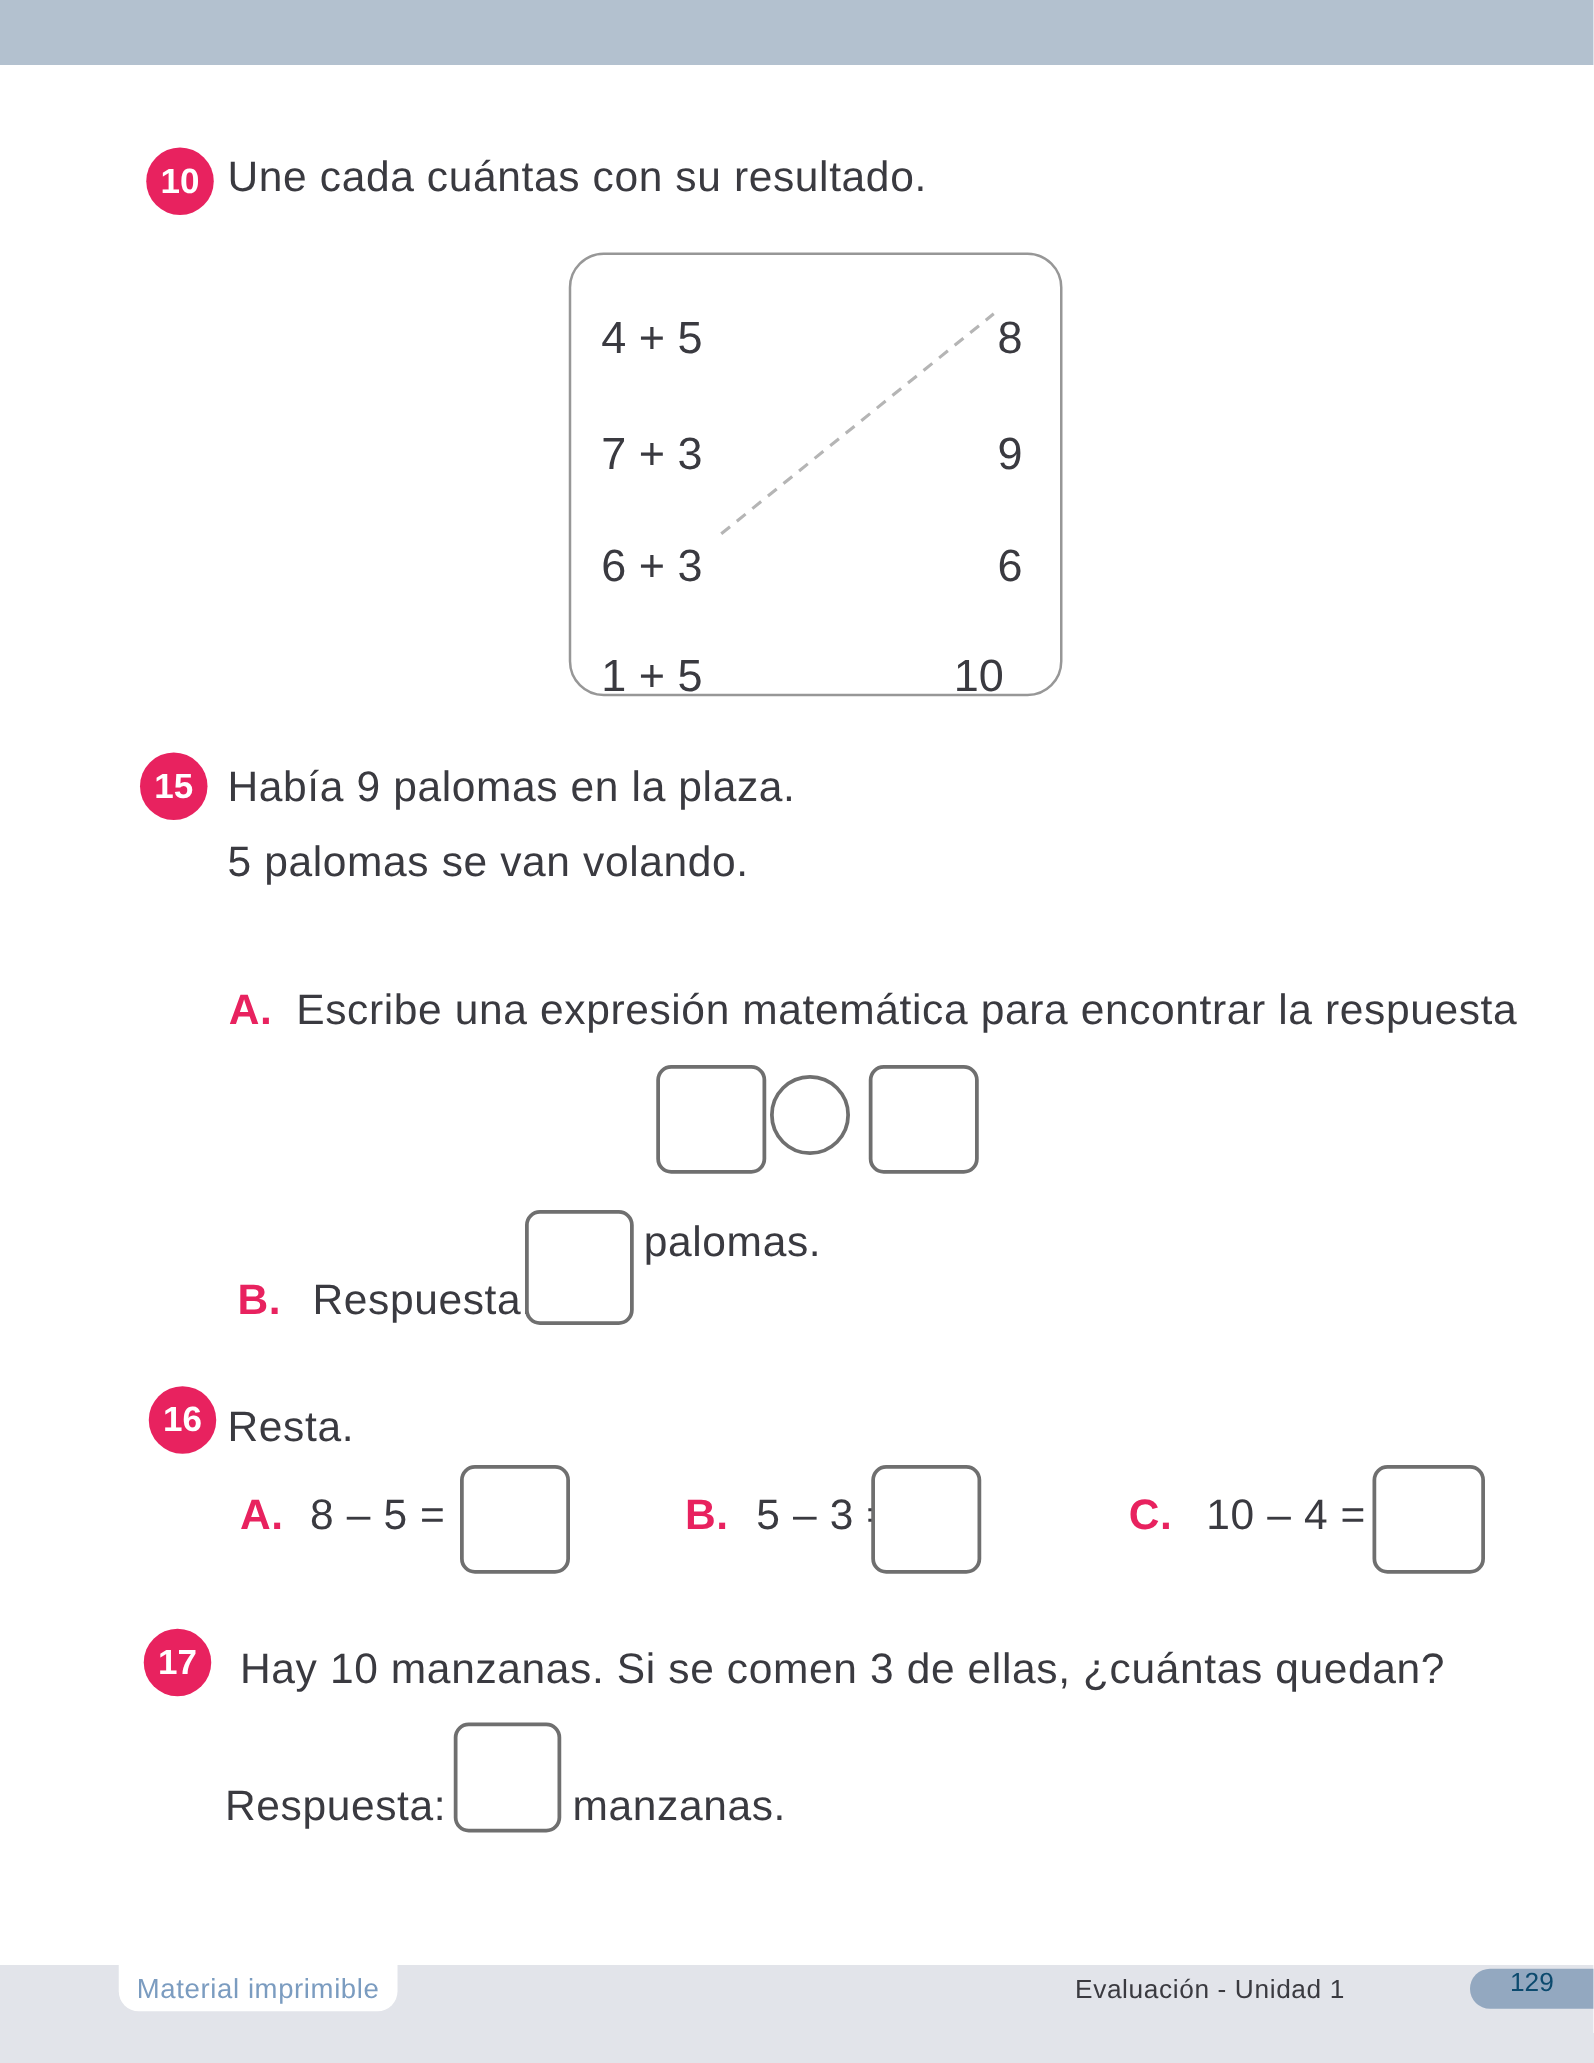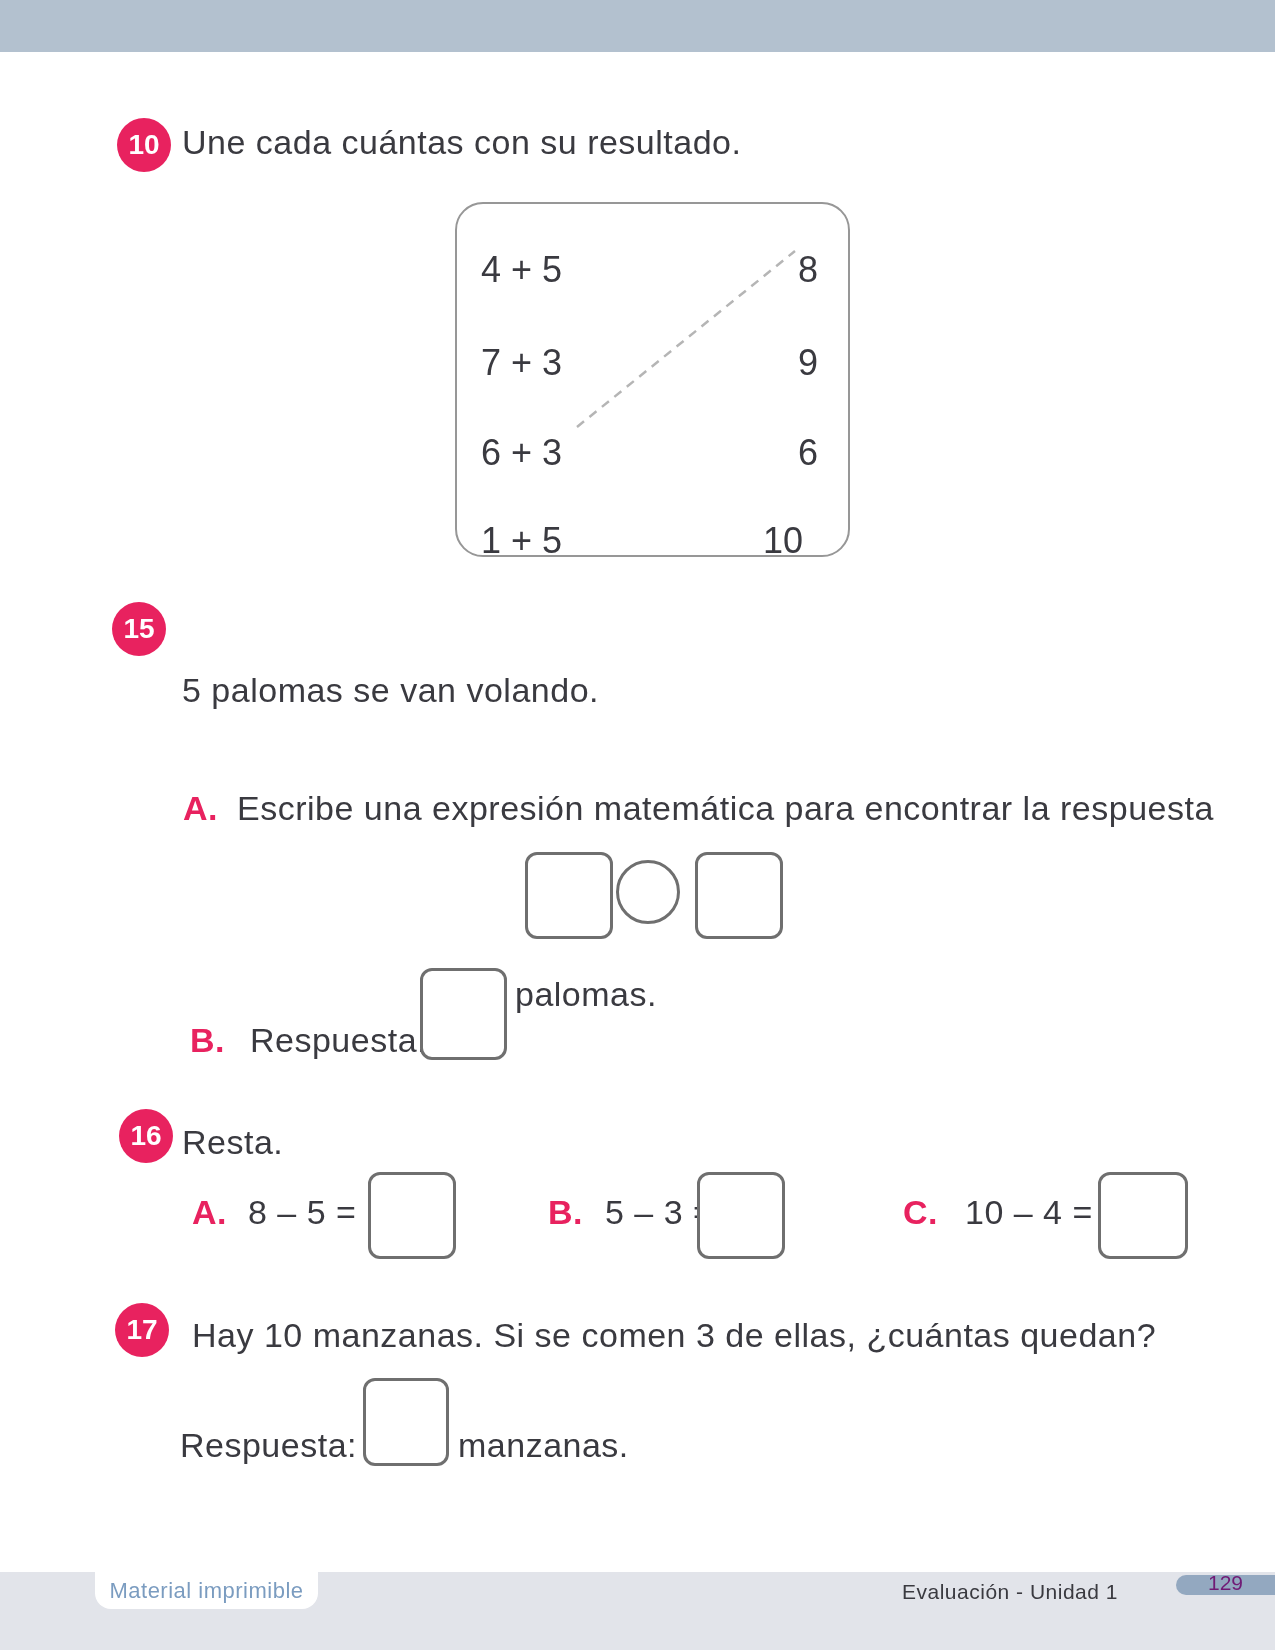--- a/index.html
+++ b/index.html
@@ -13,25 +13,25 @@
   .match-box{position:absolute;left:455px;top:202px;width:391px;height:351px;
              border:2px solid #979797;border-radius:28px;}
   .match-item{position:absolute;font-size:36px;line-height:1;transform:translateY(-50%);white-space:nowrap;margin-top:28px;}
   .match-svg{position:absolute;left:0;top:0;}
   .ansbox{position:absolute;border:3px solid #6f6f6f;border-radius:12px;background:#ffffff;}
   .circ{position:absolute;width:58px;height:58px;border:3px solid #6f6f6f;border-radius:50%;background:#ffffff;}
   .footer-band{position:absolute;left:0;top:1572px;width:1275px;height:78px;background:#e2e4ea;}
   .footer-tab{position:absolute;left:95px;top:1572px;width:223px;height:37px;background:#ffffff;
               border-radius:0 0 16px 16px;display:flex;align-items:center;justify-content:center;
               font-size:22px;color:#7b9cc0;letter-spacing:0.5px;}
-  .footer-section{position:absolute;left:860px;top:1580px;width:300px;text-align:center;
+  .footer-section{position:absolute;left:860px;top:1580px;width:300px;text-align:left;
                   font-size:21px;color:#3a3a40;letter-spacing:0.5px;white-space:nowrap;}
-  .page-capsule{position:absolute;left:1176px;top:1575px;width:99px;height:20px;background:#93a8c0;
-                border-radius:18px 0 0 18px;display:flex;align-items:flex-end;justify-content:center;
-                font-size:21px;color:#701a75;}
+  .page-capsule{position:absolute;left:1176px;top:1575px;width:99px;height:32px;background:#93a8c0;
+                border-radius:18px 0 0 18px;display:flex;align-items:flex-start;justify-content:center;
+                font-size:21px;color:#0c4a6e;}
 </style>
 </head>
 <body>
 
 <div class="page">
 
   <div class="top-band"></div>
 
   <div class="badge" style="left:117px;top:118px">
     <span>10</span>
@@ -48,20 +48,21 @@
     <div class="match-item" style="left:24px;top:309px">1 + 5</div>
     <div class="match-item" style="right:30px;top:38px;text-align:right">8</div>
     <div class="match-item" style="right:30px;top:131px;text-align:right">9</div>
     <div class="match-item" style="right:30px;top:221px;text-align:right">6</div>
     <div class="match-item" style="right:45px;top:309px;text-align:right">10</div>
   </div>
 
   <div class="badge" style="left:112px;top:602px">
     <span>15</span>
   </div>
+  <div class="txt" style="left:182px;top:613px">Había 9 palomas en la plaza.</div>
   <div class="txt" style="left:182px;top:673px">5 palomas se van volando.</div>
 
   <div class="txt pink" style="left:183px;top:791px">A.</div>
   <div class="txt" style="left:237px;top:791px">Escribe una expresión matemática para encontrar la respuesta</div>
 
   <div class="ansbox" style="left:525px;top:852px;width:82px;height:81px"></div>
   <div class="circ" style="left:616px;top:860px"></div>
   <div class="ansbox" style="left:695px;top:852px;width:82px;height:81px"></div>
 
   <div class="txt pink" style="left:190px;top:1023px">B.</div>

